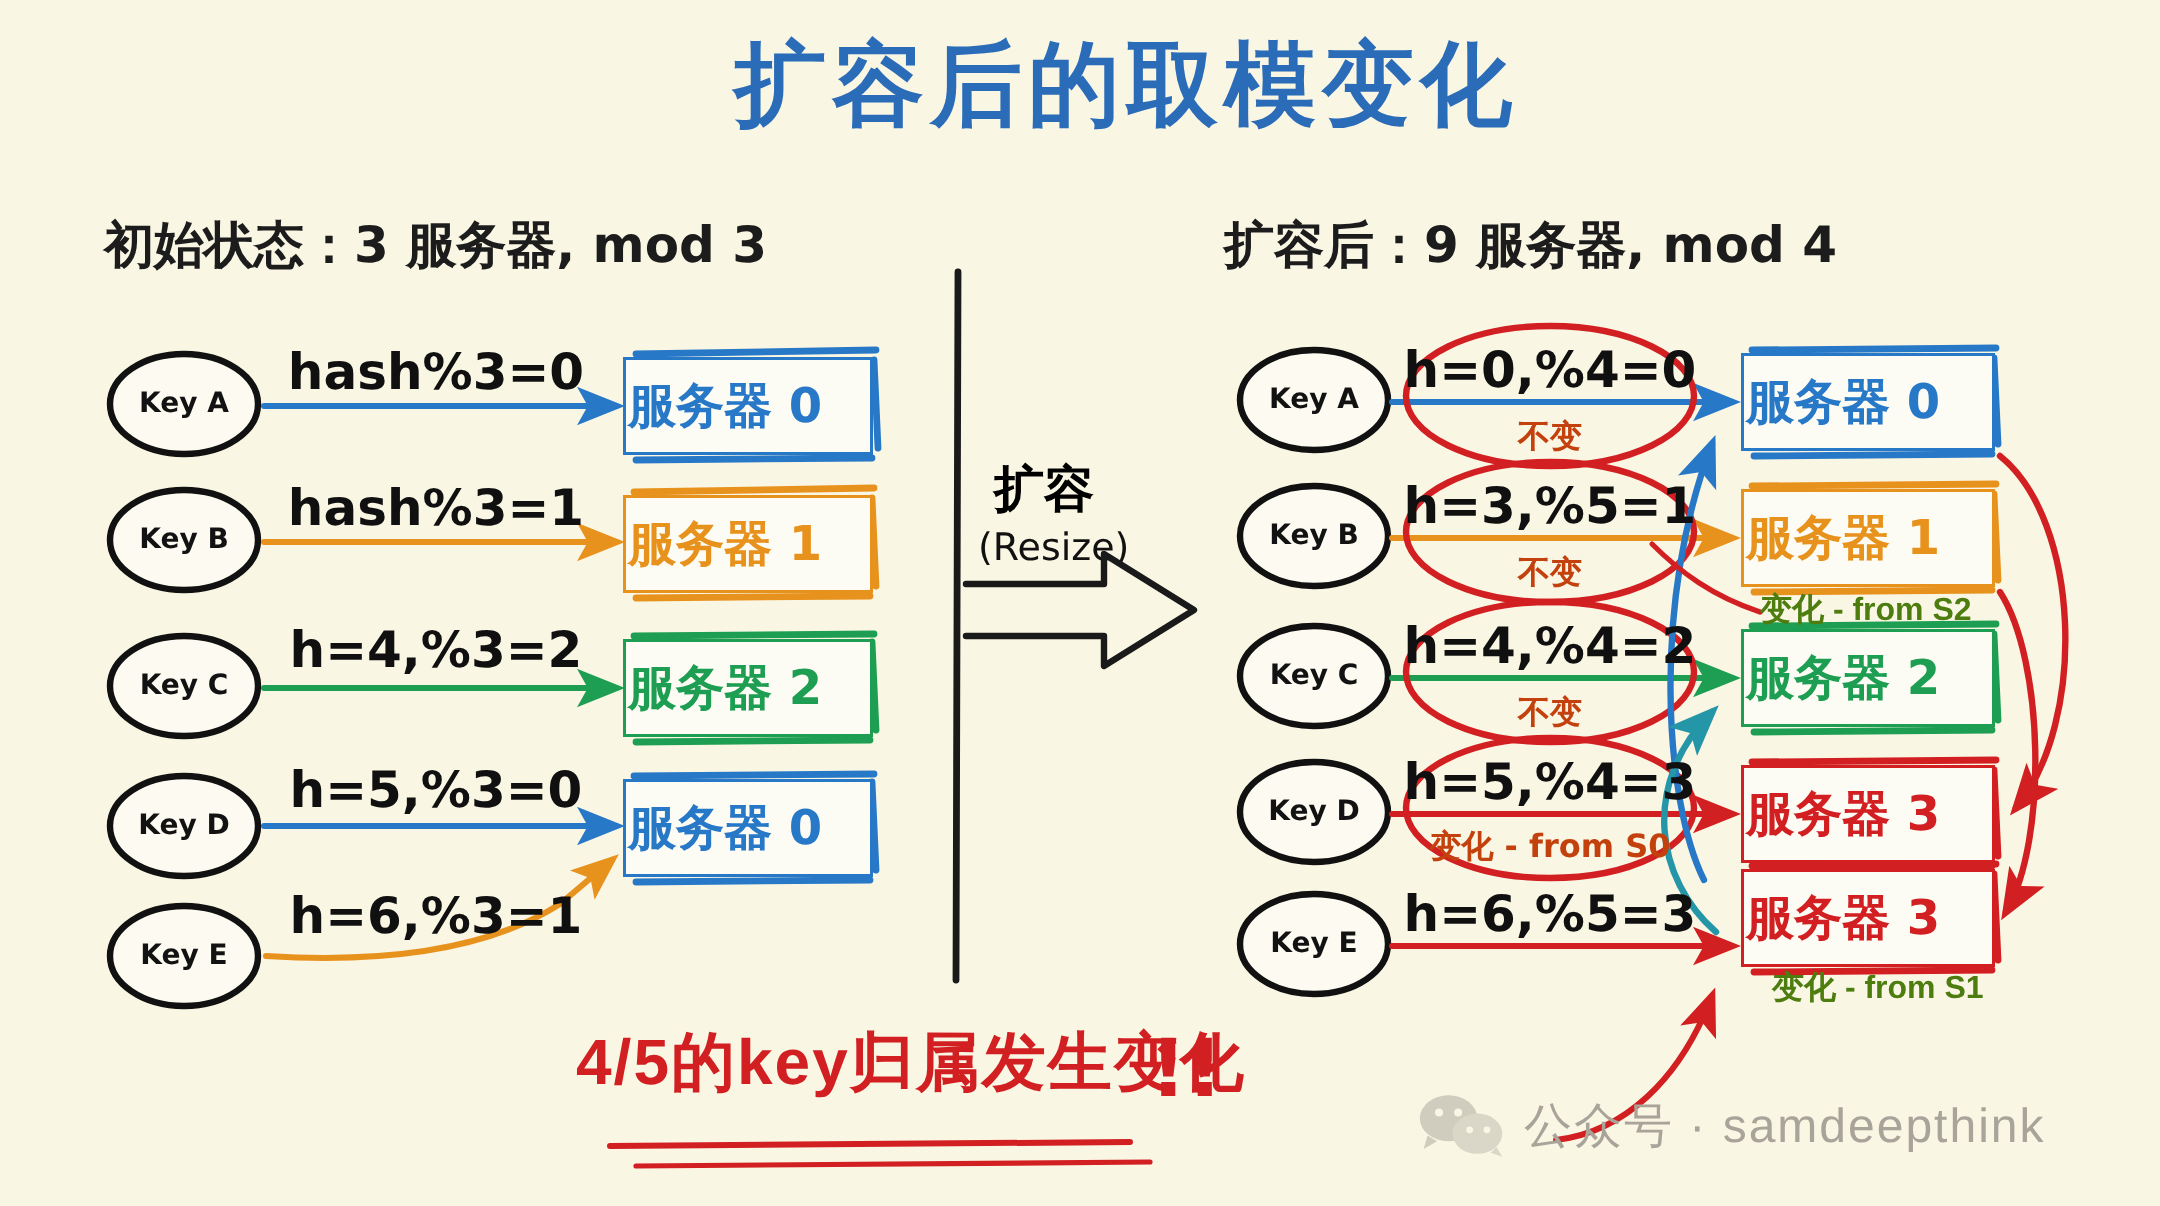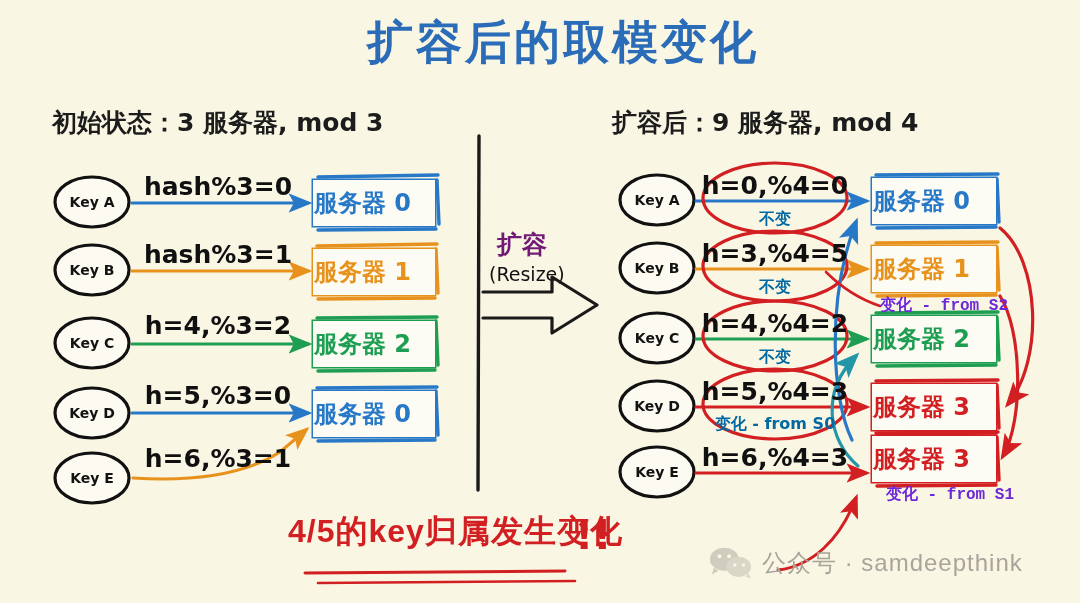--- a/index.html
+++ b/index.html
@@ -51,33 +51,33 @@
   }
 
   .formula{
     position:absolute;
     font-size:25px;color:#101010;font-weight:600;
     font-family:"DejaVu Sans", sans-serif;
     transform:translate(-50%,-50%);
   }
   .note-red{
     position:absolute;
-    font-size:16px;color:#0369a1;font-weight:700;
+    font-size:16px;color:#c2410c;font-weight:700;
     font-family:"DejaVu Sans", sans-serif;
     transform:translate(-50%,-50%);
   }
   .chg-label{
     position:absolute;
-    font-size:16px;color:#6d28d9;font-weight:600;
-    font-family:Liberation Mono, monospace;
+    font-size:16px;color:#4d7c0f;font-weight:600;
+    font-family:Liberation Sans, sans-serif;
     white-space:nowrap;
   }
 
   #resize-cn{
-    left:497px;top:228px;font-size:25px;color:#701a75;font-weight:600;
+    left:497px;top:228px;font-size:25px;color:#000000;font-weight:600;
     font-family:"DejaVu Sans", sans-serif;
   }
   #resize-en{
     left:489px;top:263px;font-size:19px;color:#111;font-weight:500;
     font-family:"DejaVu Sans", sans-serif;
   }
 
   #conclusion{
     left:288px;top:510px;
     font-size:32px;font-weight:700;color:#d21f22;
@@ -245,30 +245,30 @@
 
   <div class="keylabel" style="left:657px;top:200px;">Key A</div>
   <div class="keylabel" style="left:657px;top:268px;">Key B</div>
   <div class="keylabel" style="left:657px;top:338px;">Key C</div>
   <div class="keylabel" style="left:657px;top:406px;">Key D</div>
   <div class="keylabel" style="left:657px;top:472px;">Key E</div>
 
   <div class="formula" style="left:775px;top:185px;">h=0,%4=0</div>
   <div class="note-red" style="left:775px;top:219px;">不变</div>
 
-  <div class="formula" style="left:775px;top:253px;">h=3,%4=5</div>
+  <div class="formula" style="left:775px;top:253px;">h=3,%5=1</div>
   <div class="note-red" style="left:775px;top:287px;">不变</div>
 
   <div class="formula" style="left:775px;top:323px;">h=4,%4=2</div>
   <div class="note-red" style="left:775px;top:357px;">不变</div>
 
   <div class="formula" style="left:775px;top:391px;">h=5,%4=3</div>
   <div class="note-red" style="left:775px;top:424px;">变化 - from S0</div>
 
-  <div class="formula" style="left:775px;top:457px;">h=6,%4=3</div>
+  <div class="formula" style="left:775px;top:457px;">h=6,%5=3</div>
 
   <div class="srvbox" style="left:872px;top:178px;width:124px;height:46px;color:#2878c8;">服务器 0</div>
   <div class="srvbox" style="left:872px;top:246px;width:124px;height:46px;color:#e8921e;">服务器 1</div>
   <div class="srvbox" style="left:872px;top:316px;width:124px;height:46px;color:#1e9e52;">服务器 2</div>
   <div class="srvbox" style="left:872px;top:384px;width:124px;height:46px;color:#d21f22;">服务器 3</div>
   <div class="srvbox" style="left:872px;top:436px;width:124px;height:46px;color:#d21f22;">服务器 3</div>
 
   <div class="chg-label" style="left:880px;top:295px;">变化 - from S2</div>
   <div class="chg-label" style="left:886px;top:484px;">变化 - from S1</div>
 

